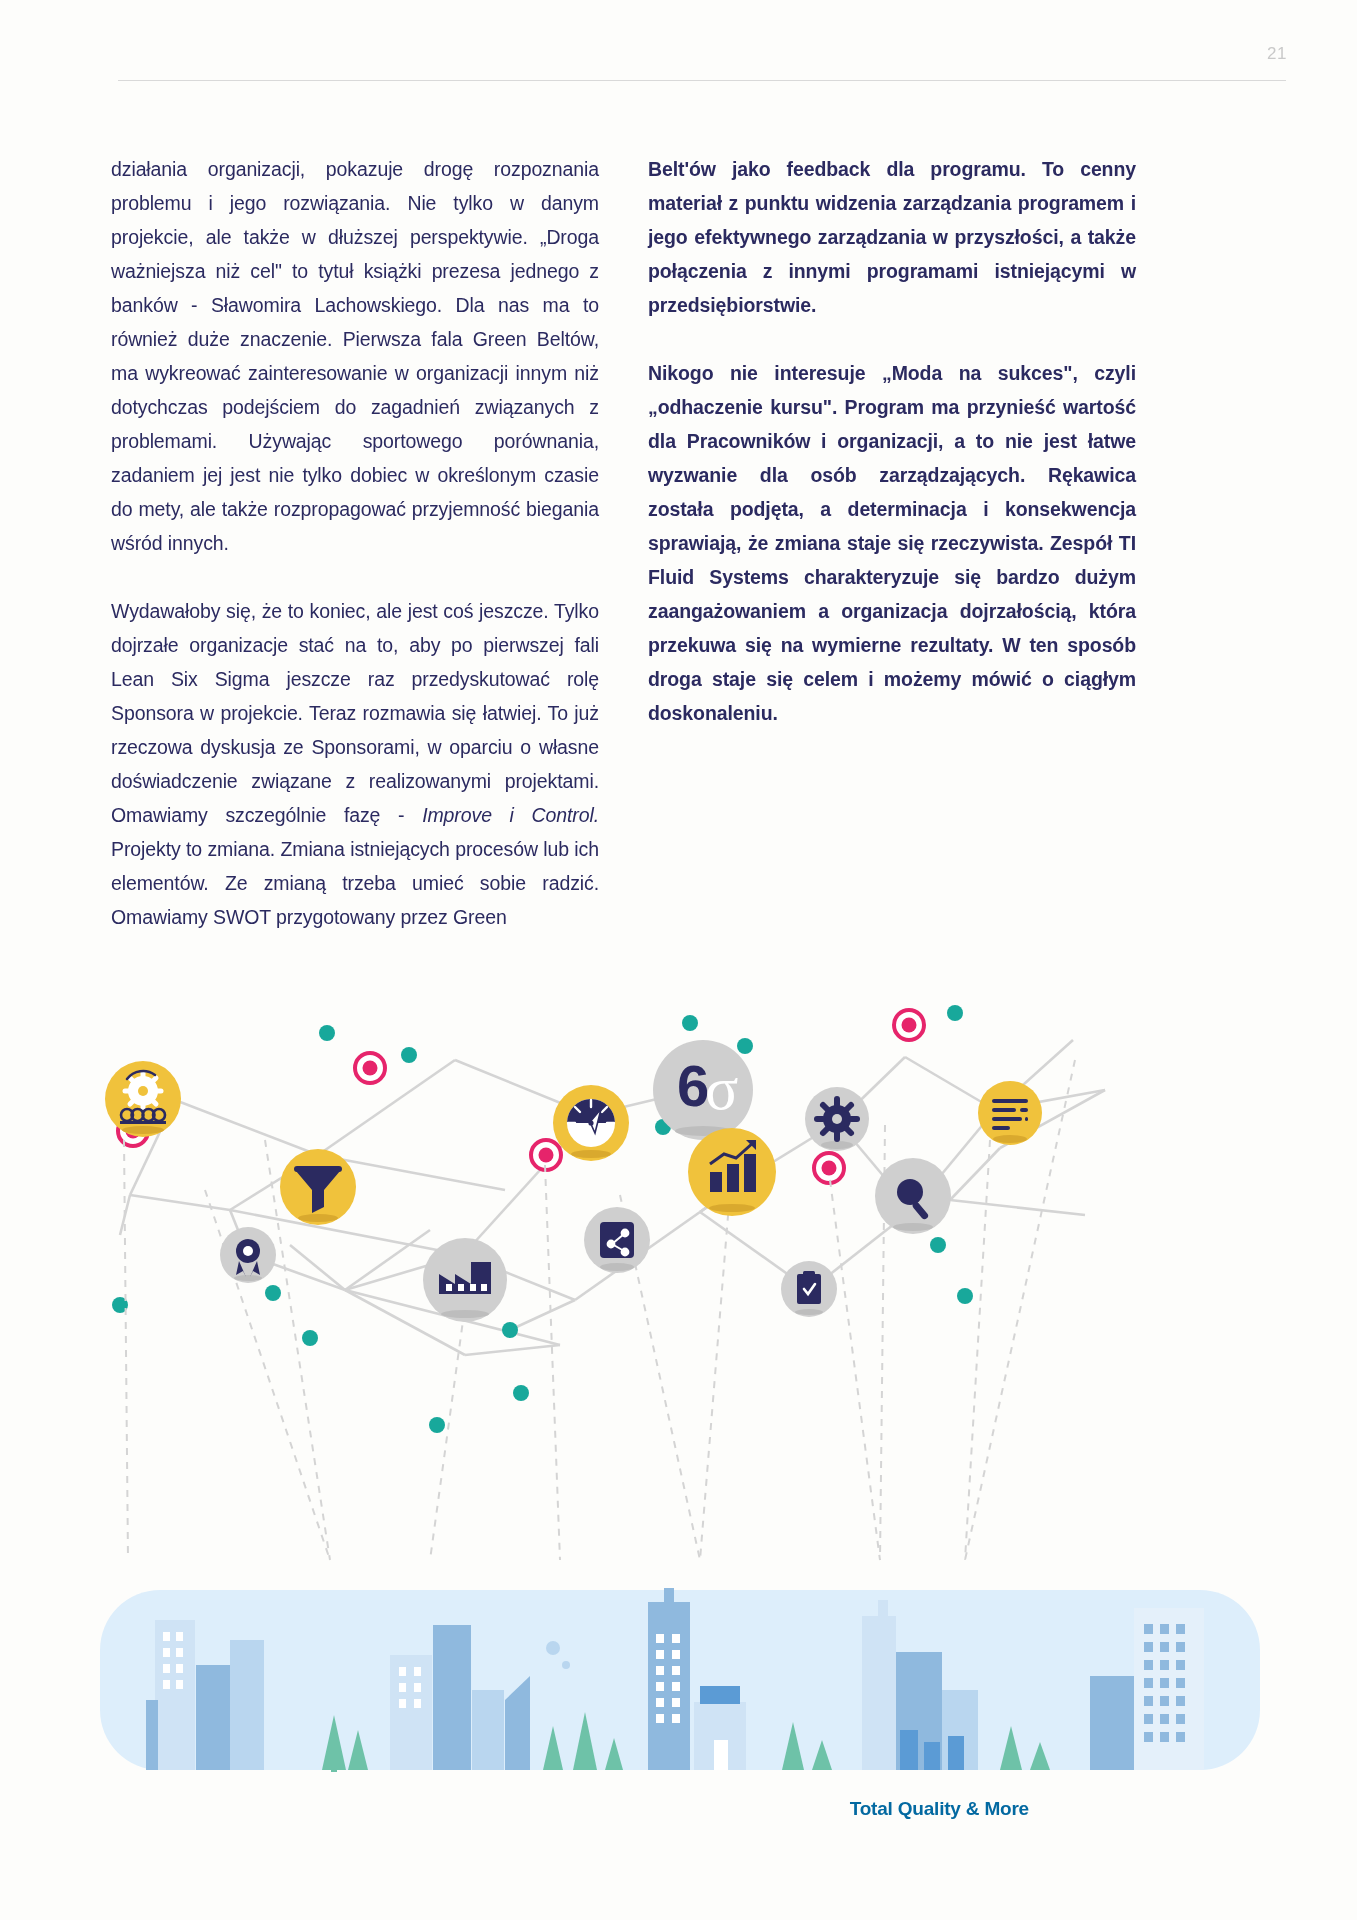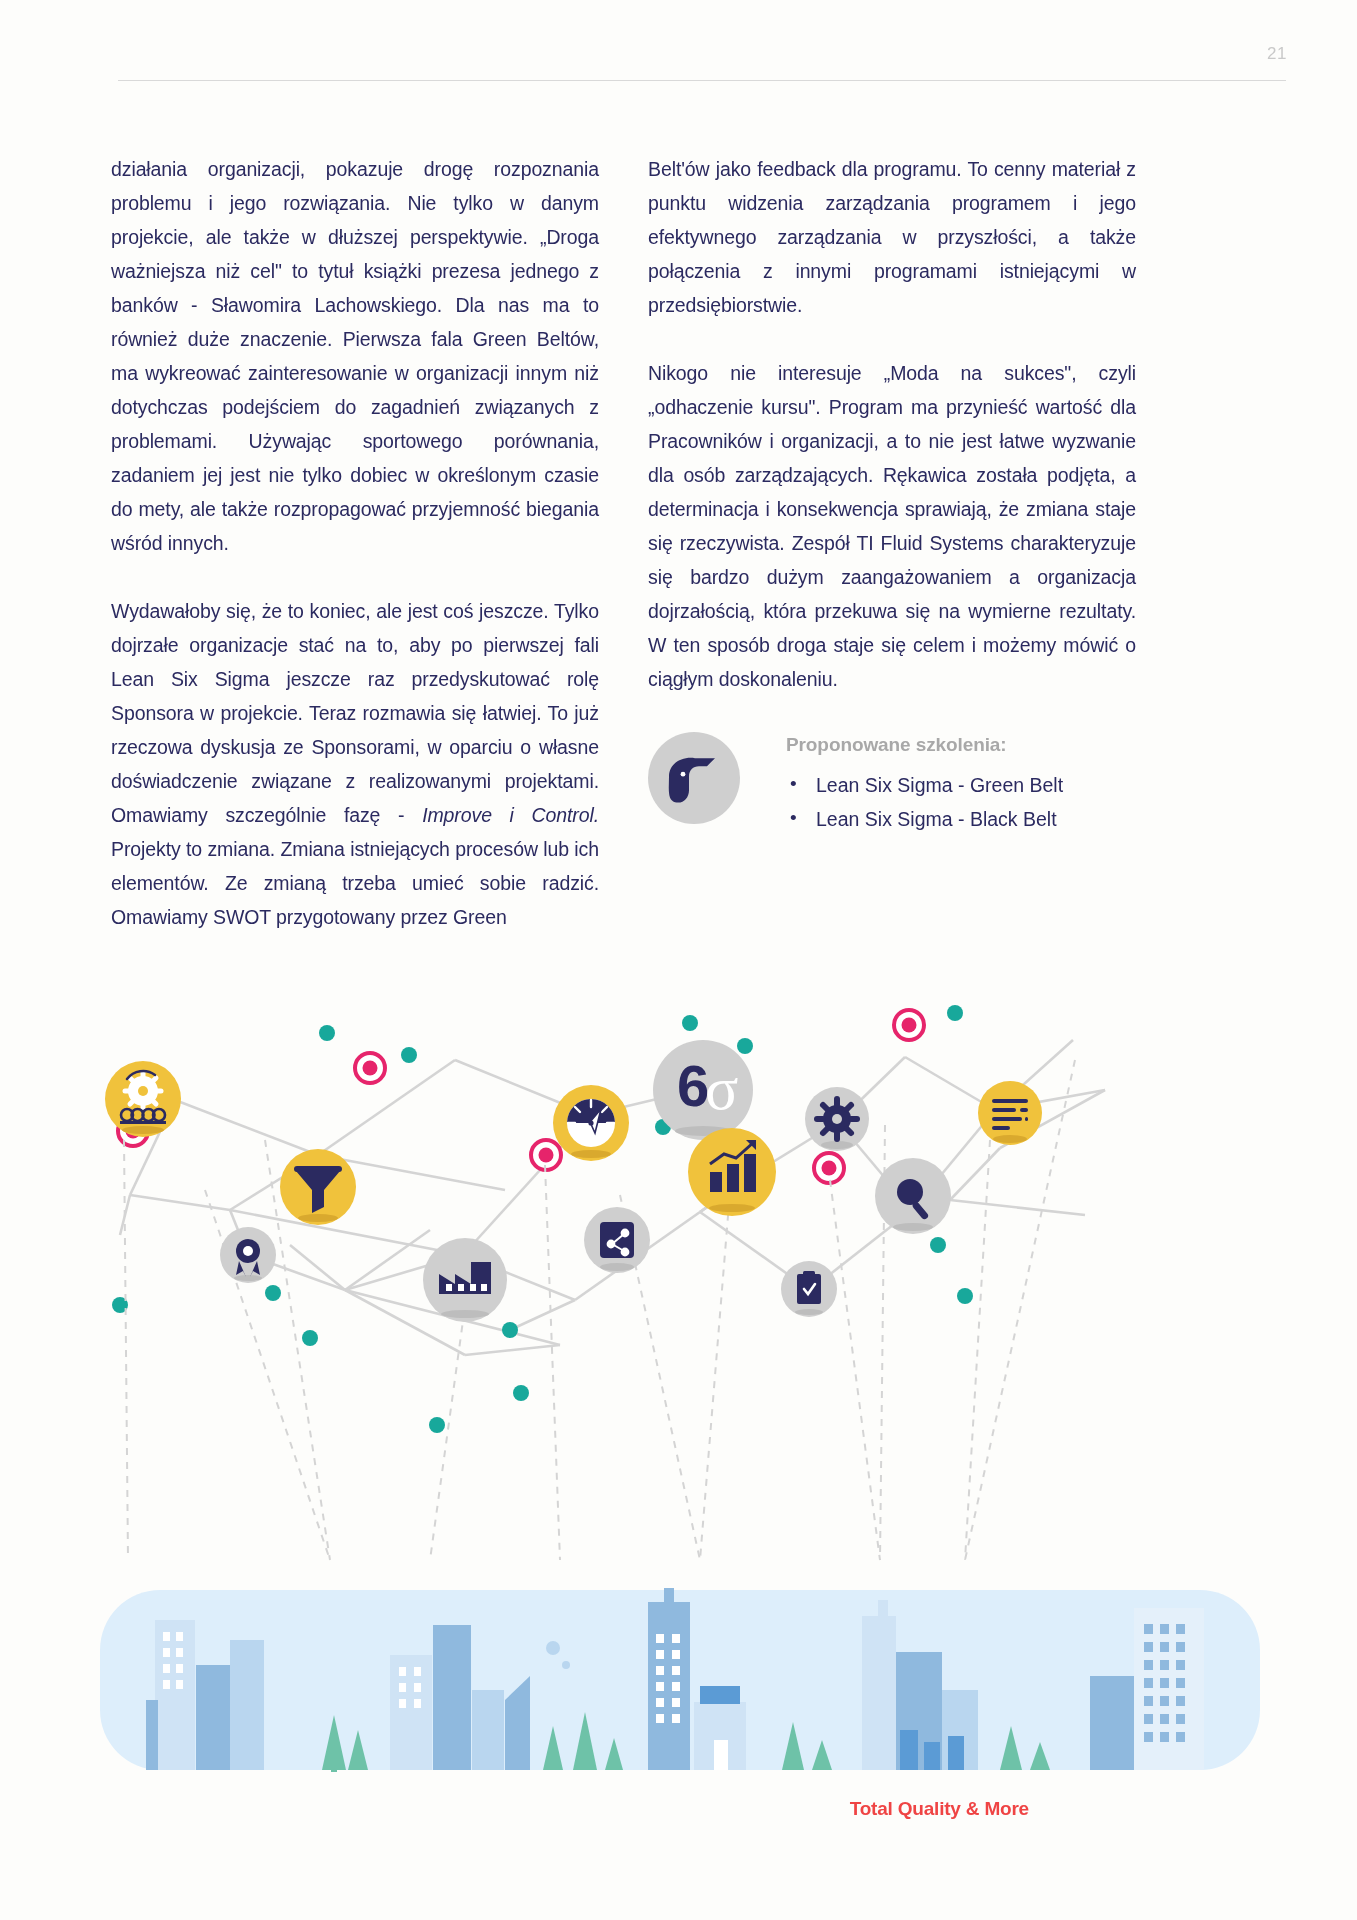--- a/index.html
+++ b/index.html
@@ -23,21 +23,21 @@
     font-size:17px;color:#c9c9c9;letter-spacing:.5px;
   }
 
   
   .col{
     position:absolute;top:152px;width:488px;
     font-size:19.5px;line-height:34px;color:#2b2a60;
     letter-spacing:-0.1px;
   }
   .col.left{left:111px;}
-  .col.right{left:648px;}
+  .col.right{left:648px;font-weight:bold;}
   .col p{margin:0 0 34px 0;text-align:justify;}
   .col p:last-child{margin-bottom:0;}
   .col em{}
 
   
   .training{
     position:absolute;left:648px;top:728px;
     display:flex;align-items:flex-start;gap:46px;
   }
   .training-icon{
@@ -65,56 +65,41 @@
 
   
   .info-wrap{
     position:absolute;left:0px;top:1000px;width:1357px;height:790px;
   }
   .info-svg{display:block;width:1357px;height:790px;}
 
   
   .footer{
     position:absolute;right:328px;bottom:100px;
-    font-size:19px;font-weight:bold;color:#ef4444;letter-spacing:-.2px;
+    font-size:19px;font-weight:bold;color:#0369a1;letter-spacing:-.2px;
   }
 </style>
 </head>
 <body>
 
 <div class="page">
 
   <div class="header-rule"></div>
   <div class="page-number">21</div>
 
   <div class="col left">
     <p>działania organizacji, pokazuje drogę rozpoznania problemu i jego rozwiązania. Nie tylko w danym projekcie, ale także w dłuższej perspektywie. „Droga ważniejsza niż cel" to tytuł książki prezesa jednego z banków - Sławomira Lachowskiego. Dla nas ma to również duże znaczenie. Pierwsza fala Green Beltów, ma wykreować zainteresowanie w organizacji innym niż dotychczas podejściem do zagadnień związanych z problemami. Używając sportowego porównania, zadaniem jej jest nie tylko dobiec w określonym czasie do mety, ale także rozpropagować przyjemność biegania wśród innych.</p>
     <p><span>Wydawałoby się, że to koniec, ale jest coś jeszcze. Tylko dojrzałe organizacje stać na to, aby po pierwszej fali Lean Six Sigma jeszcze raz przedyskutować rolę Sponsora w projekcie. Teraz rozmawia się łatwiej. To już rzeczowa dyskusja ze Sponsorami, w oparciu o własne doświadczenie związane z realizowanymi projektami. Omawiamy szczególnie fazę - </span><em>Improve i Control.</em><span> Projekty to zmiana. Zmiana istniejących procesów lub ich elementów. Ze zmianą trzeba umieć sobie radzić. Omawiamy SWOT przygotowany przez Green</span></p>
   </div>
 
   <div class="col right">
     <p>Belt'ów jako feedback dla programu. To cenny materiał z punktu widzenia zarządzania programem i jego efektywnego zarządzania w przyszłości, a także  połączenia z innymi programami istniejącymi w przedsiębiorstwie.</p>
     <p>Nikogo nie interesuje „Moda na sukces", czyli „odhaczenie kursu". Program ma przynieść wartość dla Pracowników i organizacji, a to nie jest łatwe wyzwanie dla osób zarządzających. Rękawica została podjęta, a determinacja i konsekwencja sprawiają, że zmiana staje się rzeczywista. Zespół TI Fluid Systems charakteryzuje się bardzo dużym zaangażowaniem a organizacja dojrzałością, która przekuwa się na wymierne rezultaty. W ten sposób droga staje się celem i możemy mówić o ciągłym doskonaleniu.</p>
   </div>
 
-  <div class="training">
-    <div class="training-icon">
-      <svg class="bird" viewBox="0 0 62 58">
-        <path d="M6 26 C6 14 18 6 32 8 L52 8 L44 16 L36 16 C30 16 26 20 26 26 L26 40 C26 48 20 54 12 52 C4 50 6 38 6 26 Z" fill="#2b2a60"></path>
-        <circle cx="20" cy="24" r="2.4" fill="#ffffff"></circle>
-      </svg>
-    </div>
-    <div class="training-text">
-      <div class="training-title">Proponowane szkolenia:</div>
-      <ul class="training-list">
-        <li>Lean Six Sigma - Green Belt</li>
-        <li>Lean Six Sigma - Black Belt</li>
-      </ul>
-    </div>
-  </div>
 
   <div class="info-wrap">
     <svg class="info-svg" viewBox="0 0 1357 790">
       <defs>
         <clipPath id="cityclip">
             <rect x="120" y="575" width="1120" height="215" rx="0"></rect>
           </clipPath>
       </defs>
 
       <g stroke="#d4d4d4" stroke-width="2.6" fill="none">

